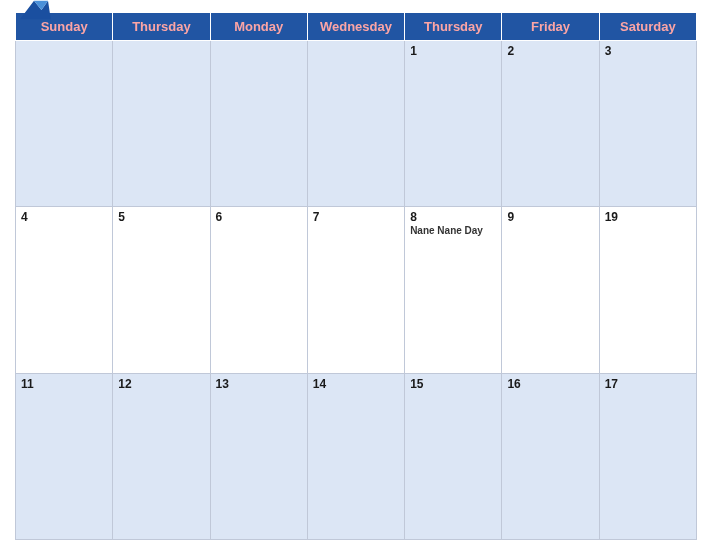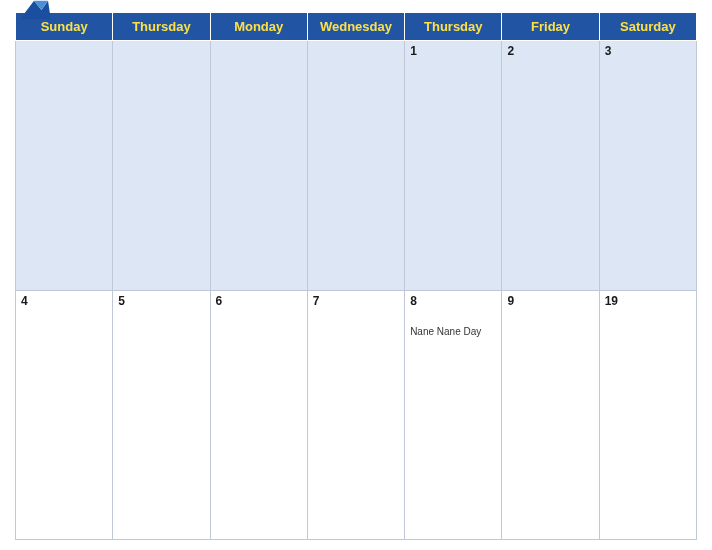--- a/index.html
+++ b/index.html
@@ -49,21 +49,21 @@
       color: #333;
       top: 8px;
     }
     .calendar {
       width: 100%;
       border-collapse: collapse;
       flex: 1;
     }
     .calendar th {
       background-color: #2155a3;
-      color: #fde047;
+      color: #fca5a5;
       text-align: center;
       padding: 6px 4px;
       font-size: 13px;
       border: 1px solid #fff;
     }
     .calendar td {
       border: 1px solid #c0c8d8;
       vertical-align: top;
       padding: 3px 5px;
       height: 75px;
@@ -73,21 +73,22 @@
       background: #fff;
     }
     .day-number {
       font-size: 12px;
       font-weight: bold;
       color: #1a1a1a;
     }
     .day-event {
       font-size: 10px;
       color: #333;
-      margin-top: 18px;
+      margin-top: 1px;
+      font-weight: bold;
     }
     
     .calendar tbody tr:nth-child(odd) td {
       background-color: #dce6f5;
     }
     .calendar tbody tr:nth-child(even) td {
       background-color: #ffffff;
     }
   </style>
 </head>
@@ -152,14 +153,37 @@
           <div class="day-number">8</div>
           <div class="day-event">Nane Nane Day</div>
         </td>
         <td>
           <div class="day-number">9</div>
         </td>
         <td>
           <div class="day-number">19</div>
         </td>
       </tr>
+      <tr>
+        <td>
+          <div class="day-number">11</div>
+        </td>
+        <td>
+          <div class="day-number">12</div>
+        </td>
+        <td>
+          <div class="day-number">13</div>
+        </td>
+        <td>
+          <div class="day-number">14</div>
+        </td>
+        <td>
+          <div class="day-number">15</div>
+        </td>
+        <td>
+          <div class="day-number">16</div>
+        </td>
+        <td>
+          <div class="day-number">17</div>
+        </td>
+      </tr>
     </tbody>
 </table>
 
 </body></html>

